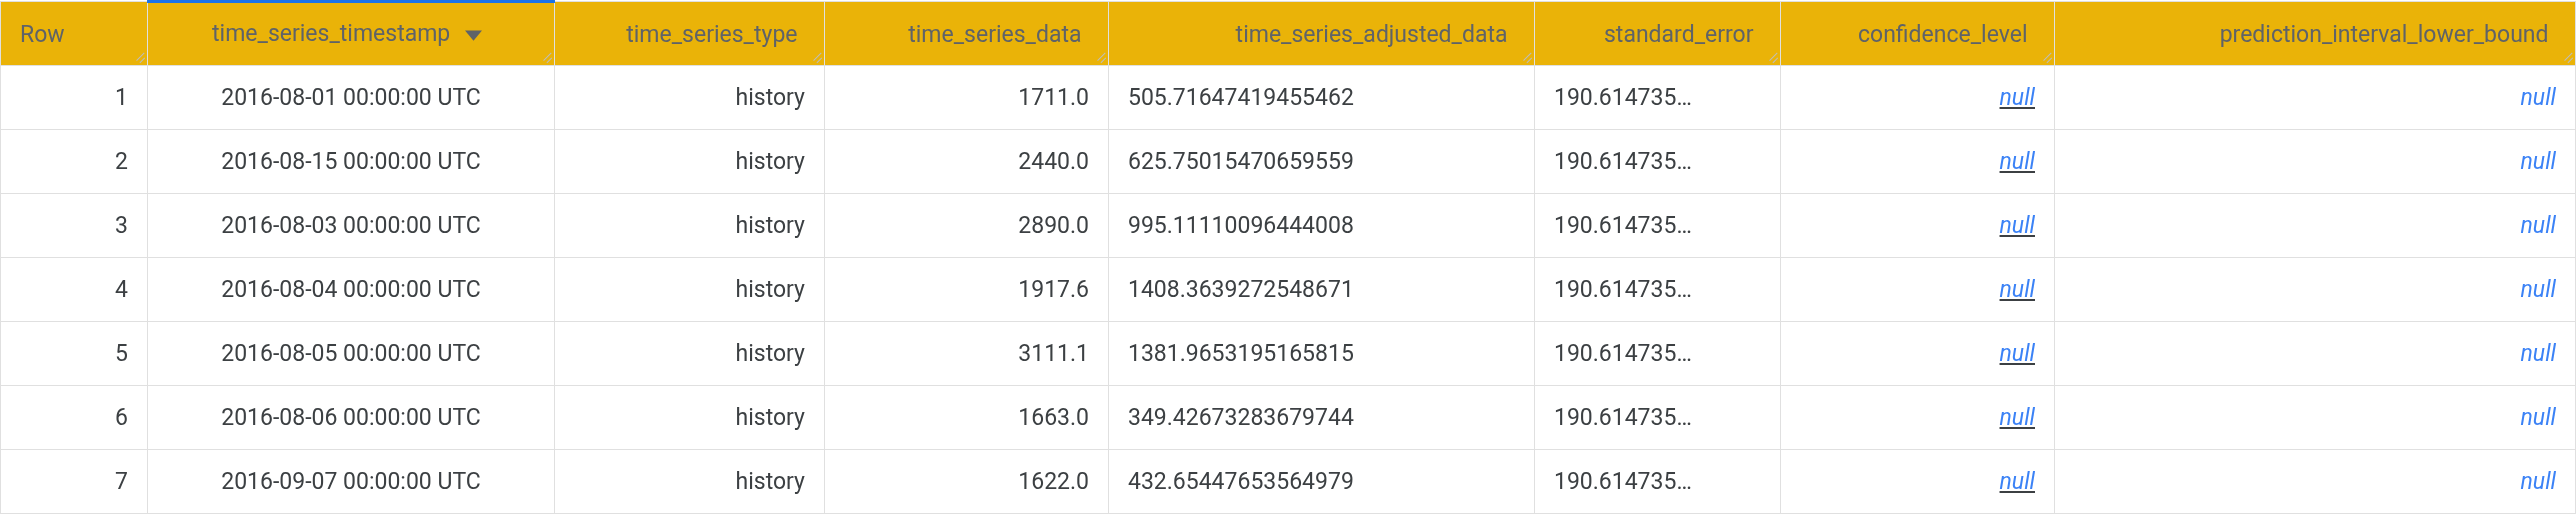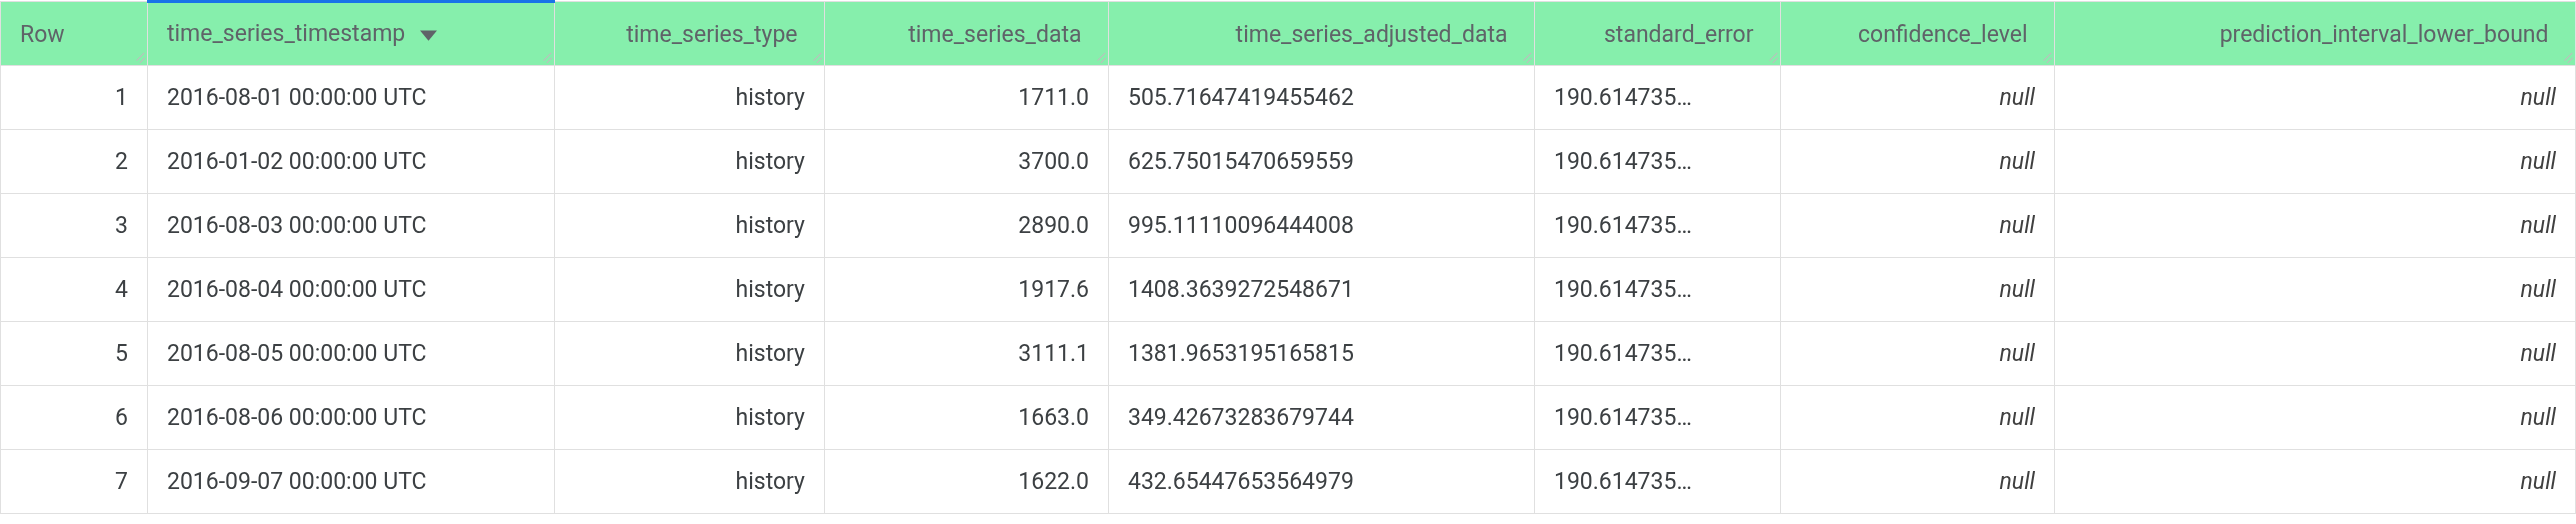--- a/index.html
+++ b/index.html
@@ -31,21 +31,21 @@
       display: table-cell;
       padding: 15px 19px 15px 19px;
       border-bottom: 0.9px solid #e0e0e0;
       border-right: 0.9px solid #e0e0e0;
       vertical-align: middle;
       white-space: nowrap;
       position: relative;
       height: 64px;
     }
     .th {
-      background: #86efac;
+      background: #eab308;
       font-weight: 400;
       color: #5f6368;
       text-align: left;
       border-top: 0.9px solid #e0e0e0;
       padding-right: 26.5px;
     }
     .th.active-sort {
       border-top: 3.8px solid #1a73e8;
       padding-top: 12.3px;
     }
@@ -91,21 +91,21 @@
     }
     .col-row-idx {
       text-align: right;
       width: 147px;
       border-left: 0.9px solid #e0e0e0;
     }
     .th.col-row-idx {
       text-align: left;
     }
     .col-timestamp {
-      text-align: left;
+      text-align: center;
       width: 407px;
     }
     .col-type {
       text-align: right;
       width: 270px;
     }
     .col-data {
       text-align: right;
       width: 284px;
       padding-left: 30px;
@@ -113,27 +113,28 @@
     .col-adjusted {
       text-align: left;
       width: 426px;
     }
     .col-stderr {
       width: 246px;
     }
     .col-conf {
       text-align: right;
       width: 274px;
+      text-decoration: underline;
     }
     .col-lower {
       text-align: right;
     }
     .null-val {
       font-style: italic;
-      color: #404040;
+      color: #3b82f6;
     }
     .th .label {
       display: inline-block;
       vertical-align: middle;
     }
     .th.col-data,
     .th.col-adjusted,
     .th.col-stderr,
     .th.col-conf,
     .th.col-lower {
@@ -198,23 +199,23 @@
         <div class="td col-timestamp"><span>2016-08-01 00:00:00 UTC</span></div>
         <div class="td col-type"><span>history</span></div>
         <div class="td col-data"><span>1711.0</span></div>
         <div class="td col-adjusted"><span>505.71647419455462</span></div>
         <div class="td col-stderr"><span>190.614735…</span></div>
         <div class="td col-conf"><span class="null-val">null</span></div>
         <div class="td col-lower"><span class="null-val">null</span></div>
       </div>
       <div class="tr">
         <div class="td col-row-idx"><span>2</span></div>
-        <div class="td col-timestamp"><span>2016-01-02 00:00:00 UTC</span></div>
-        <div class="td col-type"><span>history</span></div>
-        <div class="td col-data"><span>3700.0</span></div>
+        <div class="td col-timestamp"><span>2016-08-15 00:00:00 UTC</span></div>
+        <div class="td col-type"><span>history</span></div>
+        <div class="td col-data"><span>2440.0</span></div>
         <div class="td col-adjusted"><span>625.75015470659559</span></div>
         <div class="td col-stderr"><span>190.614735…</span></div>
         <div class="td col-conf"><span class="null-val">null</span></div>
         <div class="td col-lower"><span class="null-val">null</span></div>
       </div>
       <div class="tr">
         <div class="td col-row-idx"><span>3</span></div>
         <div class="td col-timestamp"><span>2016-08-03 00:00:00 UTC</span></div>
         <div class="td col-type"><span>history</span></div>
         <div class="td col-data"><span>2890.0</span></div>

